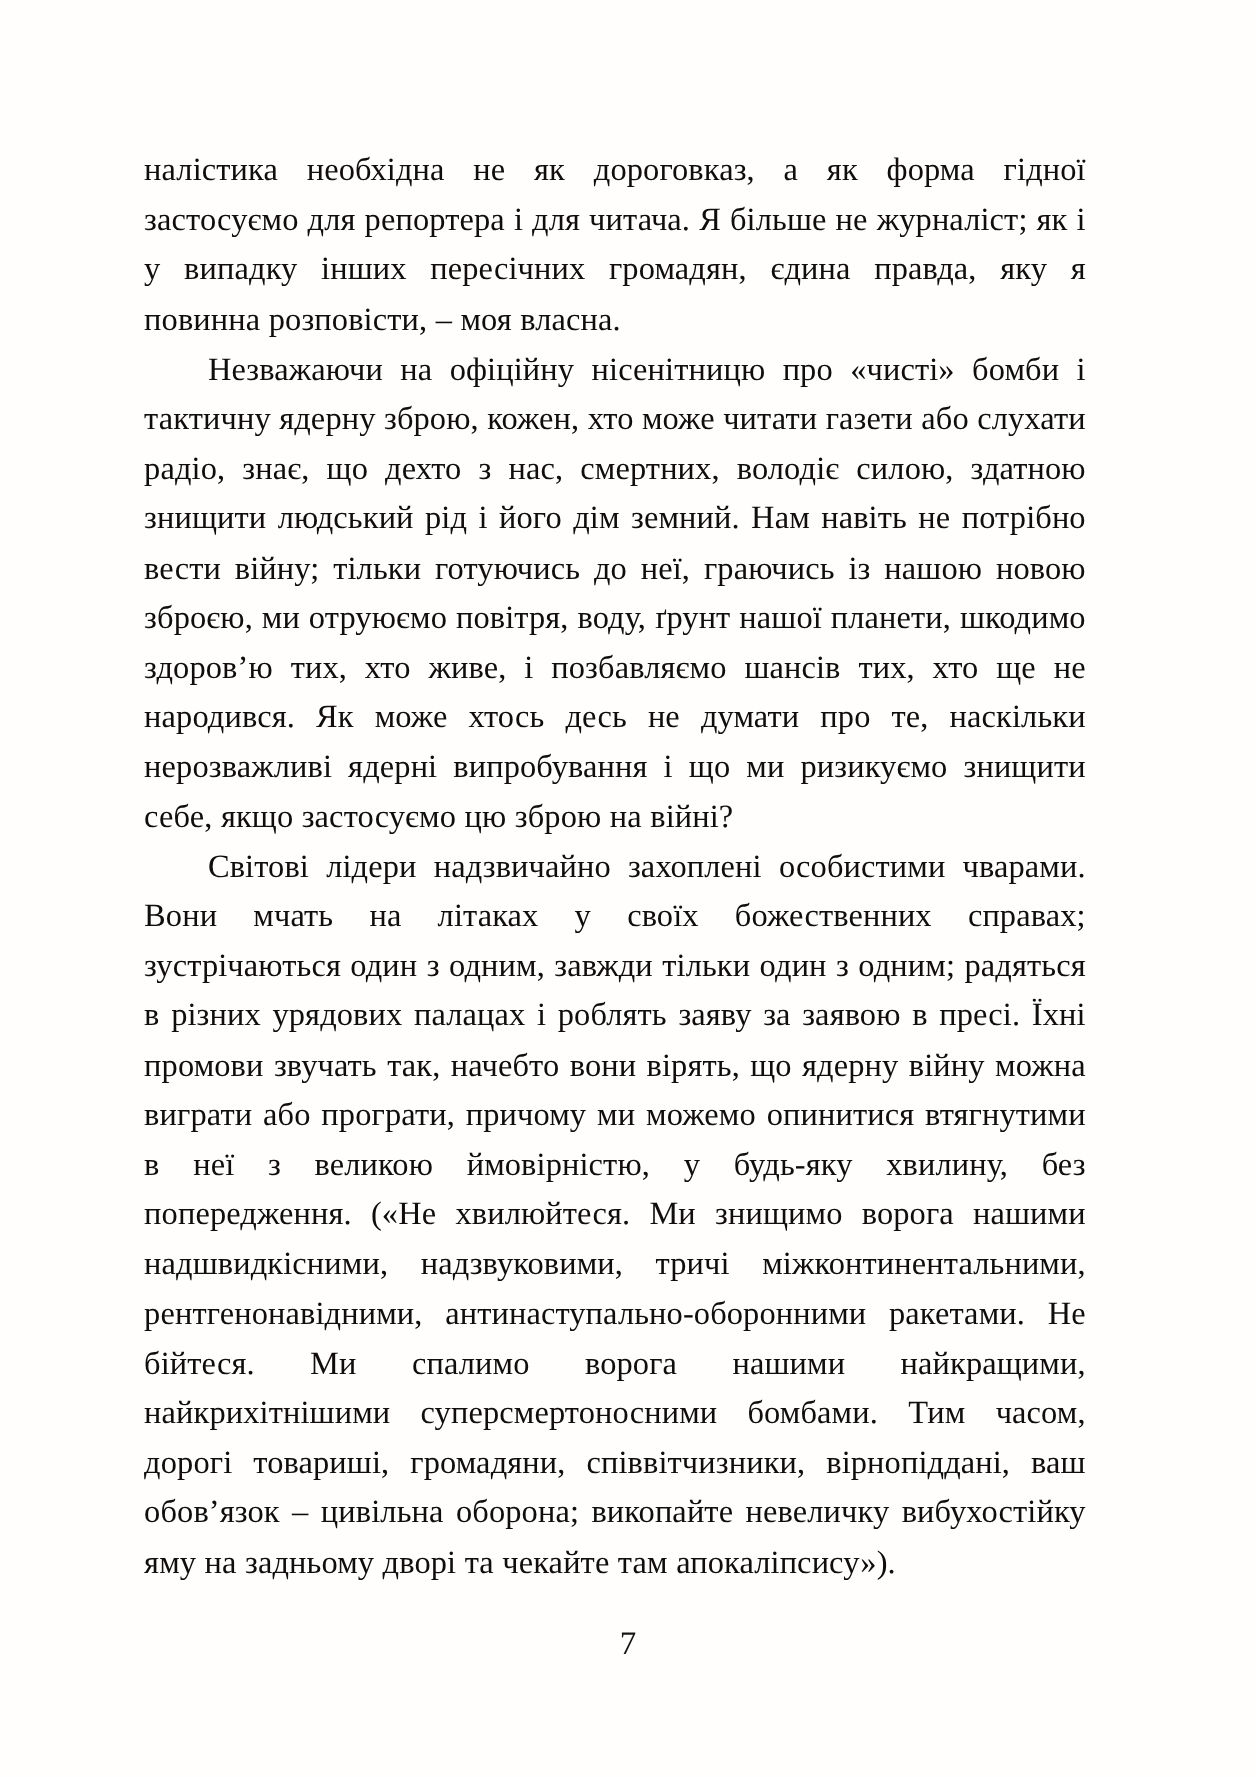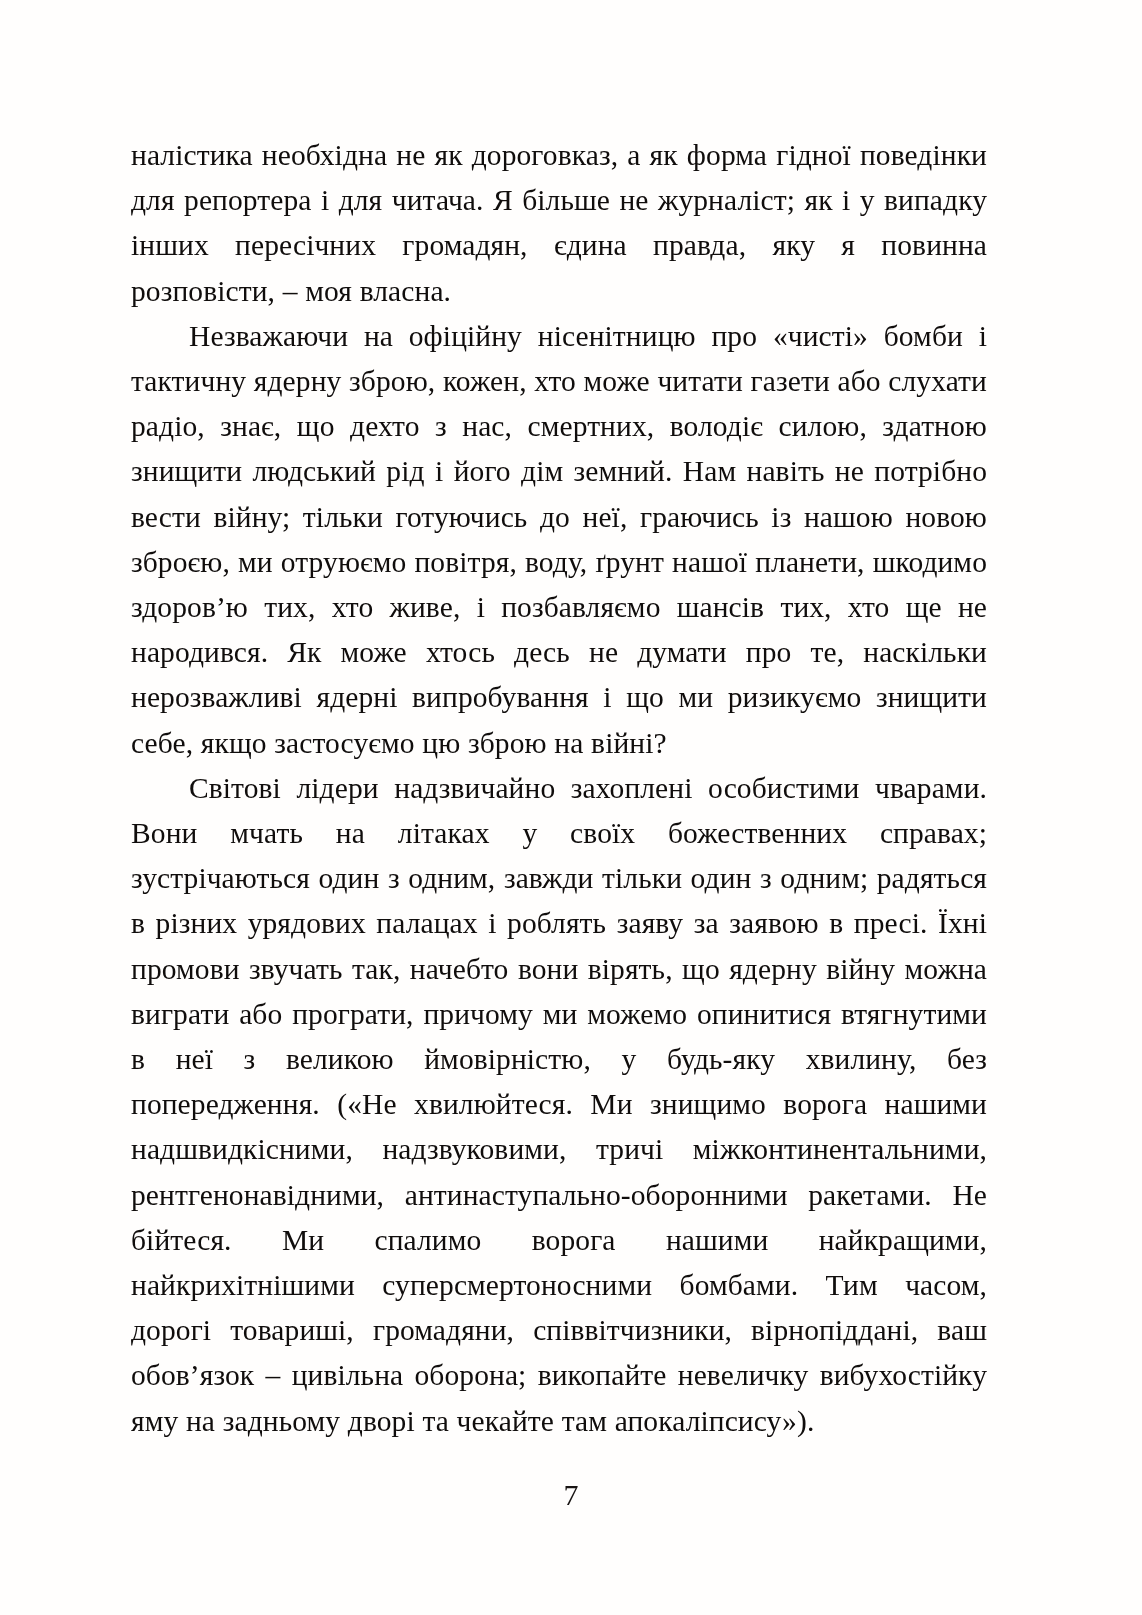--- a/index.html
+++ b/index.html
@@ -65,21 +65,21 @@
     font-family: "Liberation Serif", "DejaVu Serif", serif;
   }
 </style>
 </head>
 <body>
 
 <div class="page">
 
   <div class="text-block">
 
-    <p class="para">налістика необхідна не як дороговказ, а як форма гідної поведінки для репортера і для читача. Я більше не журналіст; як і у випадку інших пересічних громадян, єдина правда, яку я повинна розповісти, – моя власна.</p>
+    <p class="para">налістика необхідна не як дороговказ, а як форма гідної застосуємо для репортера і для читача. Я більше не журналіст; як і у випадку інших пересічних громадян, єдина правда, яку я повинна розповісти, – моя власна.</p>
 
     <p class="para indent">Незважаючи на офіційну нісенітницю про «чисті» бомби і тактичну ядерну зброю, кожен, хто може читати газети або слухати радіо, знає, що дехто з нас, смертних, володіє силою, здатною знищити людський рід і його дім земний. Нам навіть не потрібно вести війну; тільки готуючись до неї, граючись із нашою новою зброєю, ми отруюємо повітря, воду, ґрунт нашої планети, шкодимо здоров’ю тих, хто живе, і позбавляємо шансів тих, хто ще не народився. Як може хтось десь не думати про те, наскільки нерозважливі ядерні випробування і що ми ризикуємо знищити себе, якщо застосуємо цю зброю на війні?</p>
 
     <p class="para indent">Світові лідери надзвичайно захоплені особистими чварами. Вони мчать на літаках у своїх божественних справах; зустрічаються один з одним, завжди тільки один з одним; радяться в різних урядових палацах і роблять заяву за заявою в пресі. Їхні промови звучать так, начебто вони вірять, що ядерну війну можна виграти або програти, причому ми можемо опинитися втягнутими в неї з великою ймовірністю, у будь-яку хвилину, без попередження. («Не хвилюйтеся. Ми знищимо ворога нашими надшвидкісними, надзвуковими, тричі міжконтинентальними, рентгенонавідними, антинаступально-оборонними ракетами. Не бійтеся. Ми спалимо ворога нашими найкращими, найкрихітнішими суперсмертоносними бомбами. Тим часом, дорогі товариші, громадяни, співвітчизники, вірнопіддані, ваш обов’язок – цивільна оборона; викопайте невеличку вибухостійку яму на задньому дворі та чекайте там апокаліпсису»).</p>
 
   </div>
 
   <div class="page-number">7</div>
 
 </div>

